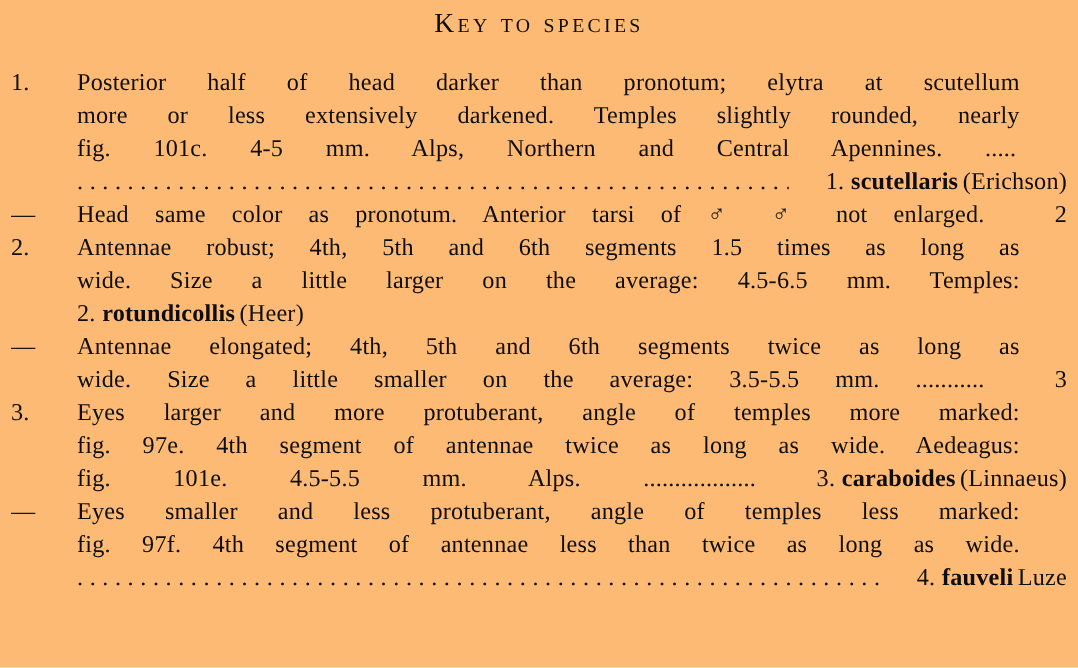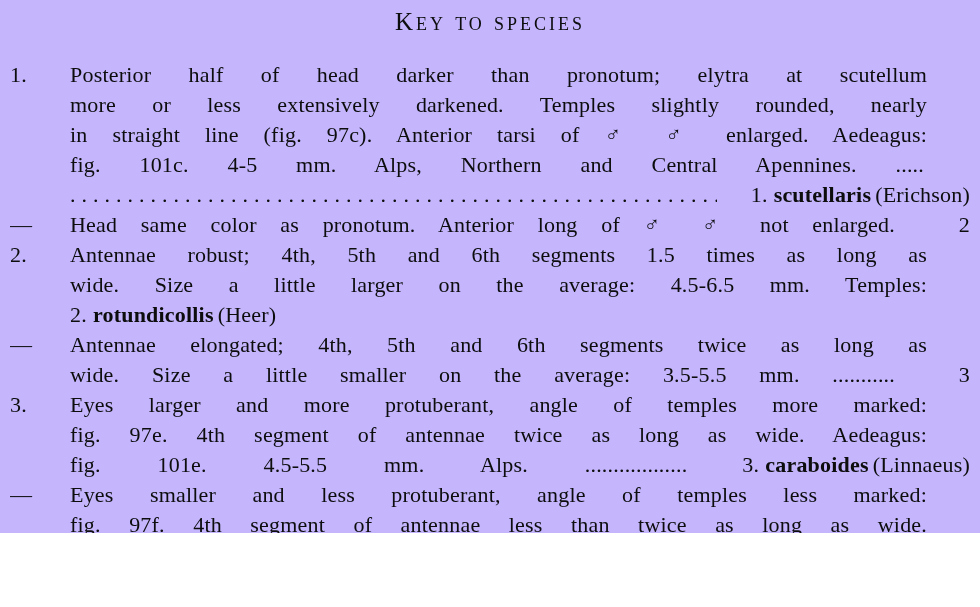--- a/index.html
+++ b/index.html
@@ -1,22 +1,22 @@
 <!DOCTYPE html>
 <html><head>
 <meta charset="utf-8">
 <style>
   html, body { margin: 0; padding: 0; background: #ffffff; }
   .page {
     position: relative;
     width: 980px;
-    height: 533px;
+    height: 607px;
     box-sizing: border-box;
     padding: 8px 10px 0 10px;
-    background: #c4b5fd;
+    background: #fdba74;
     color: #0d0d0d;
     font-family: "Liberation Serif", "DejaVu Serif", "DejaVu Sans", serif;
     font-size: 22px;
     letter-spacing: 0.2px;
     overflow: hidden;
   }
   .title {
     height: 28px;
     line-height: 28px;
     margin-bottom: 24px;
@@ -103,39 +103,35 @@
     <div class="line">
       <span class="marker">1.</span>
       <span class="just">Posterior half of head darker than pronotum; elytra at scutellum</span>
     </div>
 
     <div class="line">
       <span class="marker"></span>
       <span class="just">more or less extensively darkened. Temples slightly rounded, nearly</span>
     </div>
 
-    <div class="line">
-      <span class="marker"></span>
-      <span class="just">in straight line (fig. 97c). Anterior tarsi of ♂ ♂ enlarged. Aedeagus:</span>
-    </div>
 
     <div class="line">
       <span class="marker"></span>
       <span class="just-wide">fig. 101c. 4-5 mm. Alps, Northern and Central Apennines. .....</span>
     </div>
 
     <div class="line">
       <span class="marker"></span>
       <span class="leader">................................................................................</span>
       <span class="refgroup leadgap"><span>1.</span><span class="sp">scutellaris</span><span>(Erichson)</span></span>
     </div>
 
     <div class="line">
       <span class="marker">—</span>
-      <span class="numtext">Head same color as pronotum. Anterior long of ♂ ♂ not enlarged.</span>
+      <span class="numtext">Head same color as pronotum. Anterior tarsi of ♂ ♂ not enlarged.</span>
       <span class="num">2</span>
     </div>
 
     <div class="line">
       <span class="marker">2.</span>
       <span class="just">Antennae robust; 4th, 5th and 6th segments 1.5 times as long as</span>
     </div>
 
     <div class="line">
       <span class="marker"></span>

